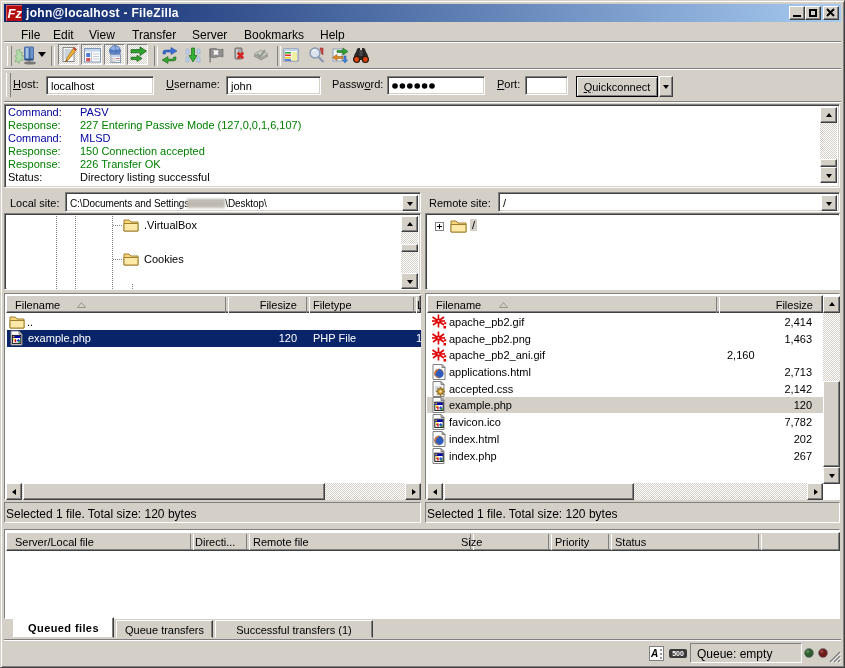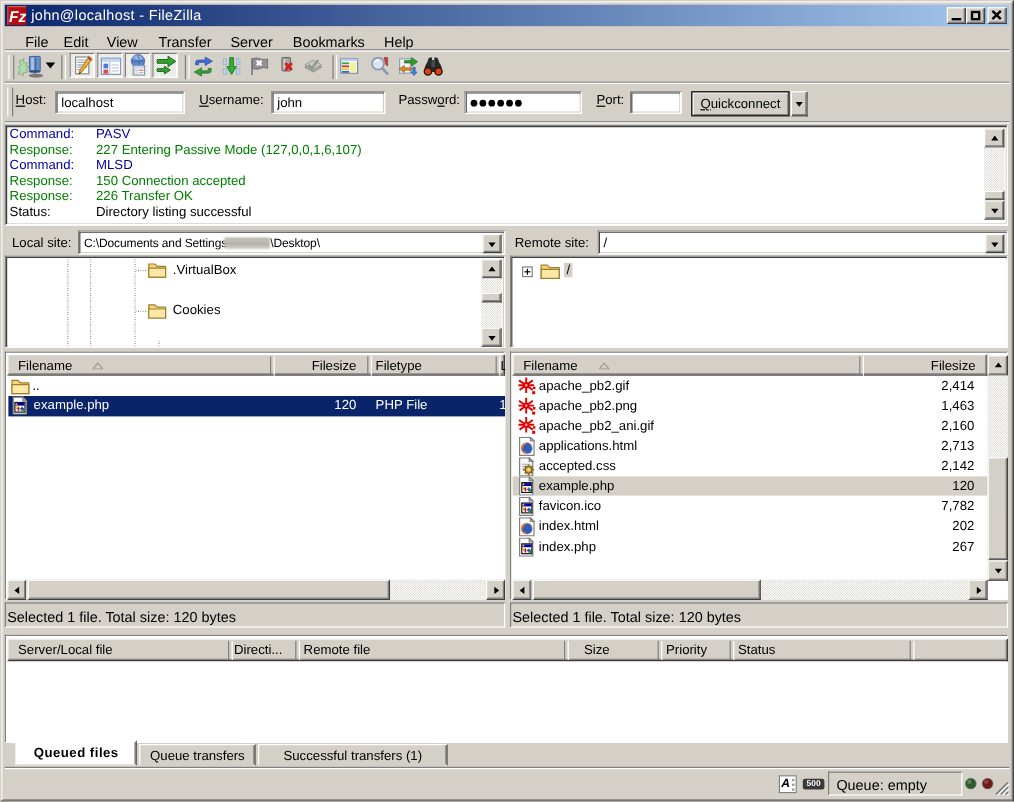--- a/index.html
+++ b/index.html
@@ -2,21 +2,21 @@
 <html><head><meta charset="utf-8"><style>
 html,body{margin:0;padding:0;}
 body{width:845px;height:668px;overflow:hidden;background:#D4D0C8;font-family:"Liberation Sans",sans-serif;font-size:11px;color:#000;position:relative;}
 .abs{position:absolute;}
 .win{position:absolute;left:0;top:0;width:845px;height:668px;background:#D4D0C8;border:1px solid;border-color:#D4D0C8 #404040 #404040 #D4D0C8;box-sizing:border-box;box-shadow:inset 1px 1px 0 #fff, inset -1px -1px 0 #808080;}
 .sunken{border:1px solid;border-color:#808080 #fff #fff #808080;box-shadow:inset 1px 1px 0 #404040, inset -1px -1px 0 #D4D0C8;background:#fff;box-sizing:border-box;}
 .sunken1{border:1px solid;border-color:#808080 #fff #fff #808080;background:#fff;box-sizing:border-box;}
 .raised{border:1px solid;border-color:#fff #404040 #404040 #fff;box-shadow:inset -1px -1px 0 #808080;background:#D4D0C8;box-sizing:border-box;}
 .dither{background-color:#fff;background-image:linear-gradient(45deg,#D4D0C8 25%,transparent 25%,transparent 75%,#D4D0C8 75%),linear-gradient(45deg,#D4D0C8 25%,transparent 25%,transparent 75%,#D4D0C8 75%);background-size:2px 2px;background-position:0 0,1px 1px;}
 .titlebar{left:4px;top:4px;width:837px;height:18px;background:linear-gradient(to right,#0A246A,#A6CAF0);}
-.titletext{position:absolute;left:22px;top:2px;color:#fff;font-weight:normal;font-size:12px;letter-spacing:0px;}
+.titletext{position:absolute;left:22px;top:2px;color:#fff;font-weight:bold;font-size:12px;letter-spacing:0px;}
 .capbtn{position:absolute;top:2px;width:16px;height:14px;background:#D4D0C8;border:1px solid;border-color:#fff #404040 #404040 #fff;box-shadow:inset -1px -1px 0 #808080;box-sizing:border-box;}
 .menubar{left:4px;top:22px;width:837px;height:19px;background:#D4D0C8;}
 .menubar span{display:inline-block;padding:3px 7px 0 7px;height:16px;}
 .mnu{position:absolute;top:3px;font-size:12px;}
 .tbsep{position:absolute;top:3px;width:2px;height:20px;border-left:1px solid #808080;border-right:1px solid #fff;}
 .tbgrip{position:absolute;top:3px;width:3px;height:20px;border-left:1px solid #fff;border-right:1px solid #808080;}
 .tglbtn{position:absolute;top:1px;width:21px;height:21px;border:1px solid;border-color:#808080 #fff #fff #808080;box-sizing:border-box;}
 .ticon{position:absolute;}
 .qlabel{position:absolute;top:8px;font-size:11px;}
 .qinput{position:absolute;top:6px;height:19px;background:#fff;border:1px solid;border-color:#808080 #fff #fff #808080;box-shadow:inset 1px 1px 0 #404040, inset -1px -1px 0 #D4D0C8;box-sizing:border-box;font-size:11px;padding:3px 0 0 4px;}
@@ -421,21 +421,21 @@
               <line x1="1.5" y1="3" x2="13" y2="11"></line>
               <line x1="13" y1="3" x2="2" y2="11"></line>
               <line x1="1" y1="7" x2="14" y2="7"></line>
             </g>
             <circle cx="7.5" cy="7" r="2.6" fill="#E00000"></circle>
             <circle cx="7.5" cy="7" r="1" fill="#ffb0b0"></circle>
             <rect x="12.5" y="12" width="2.5" height="2.5" fill="#E00000"></rect>
             <rect x="13.2" y="8.2" width="2" height="2" fill="#E00000"></rect>
           </svg>
         <span class="abs" style="left:22px;top:2px">apache_pb2_ani.gif</span>
-        <span class="abs" style="left:300px;top:2px;width:85px;text-align:right">2,160</span>
+        <span class="abs" style="left:300px;top:2px;width:85px;">2,160</span>
       </div>
       <div class="row" style="left:0;top:69px;width:396px">
         <svg class="abs" style="left:5px;top:0px" width="14" height="16" viewBox="0 0 14 16">
             <path d="M1 0.5 L10 0.5 L13 3.5 L13 15.5 L1 15.5 Z" fill="#fff" stroke="#808080"></path>
             <path d="M10 0.5 L10 3.5 L13 3.5 Z" fill="#D4D0C8" stroke="#808080"></path>
             <circle cx="7" cy="9.5" r="4.7" fill="#2b5cc0"></circle>
             <path d="M7 4.8 A4.7 4.7 0 0 0 2.3 9.5 A4.7 4.7 0 0 0 4 13.1 Q2.8 10.5 4.2 8.6 Q5 7.5 4.4 6.6 Q5.6 7 6.2 6.2 Q7.4 4.9 7 4.8Z" fill="#e87820"></path>
             <path d="M4 13.1 A4.7 4.7 0 0 0 8.2 14 Q5.5 13.5 4.8 11.5 Q4.2 12.5 4 13.1Z" fill="#e87820"></path>
             <path d="M7 4.8 Q9.8 5.2 10.8 7.6 Q11.6 9.5 10.9 11.4 Q12.2 8.5 11 6.5 Q9.5 4.3 7 4.8Z" fill="#f8a040"></path>
           </svg>
@@ -551,21 +551,21 @@
 
 <div class="abs sunken1" id="queuepane" style="left:4px;top:529px;width:836px;height:90px">
   <div class="abs" style="left:1px;top:1px;width:834px;height:88px;background:#fff;overflow:hidden">
     <div class="hdr" style="left:0;top:1px;width:834px;height:19px">
       <span class="abs" style="left:8px;top:3px">Server/Local file</span>
       <div class="hdrsep" style="left:183px"></div>
       <span class="abs" style="left:188px;top:3px">Directi...</span>
       <div class="hdrsep" style="left:239px"></div>
       <span class="abs" style="left:246px;top:3px">Remote file</span>
       <div class="hdrsep" style="left:463px"></div>
-      <span class="abs" style="left:443px;top:3px;width:58px;text-align:right">Size</span>
+      <span class="abs" style="left:454px;top:3px;width:58px;">Size</span>
       <div class="hdrsep" style="left:541px"></div>
       <span class="abs" style="left:548px;top:3px">Priority</span>
       <div class="hdrsep" style="left:601px"></div>
       <span class="abs" style="left:608px;top:3px">Status</span>
       <div class="hdrsep" style="left:751px"></div>
     </div>
   </div>
 </div>
 
 <div class="abs" style="left:4px;top:617px;width:837px;height:21px">

